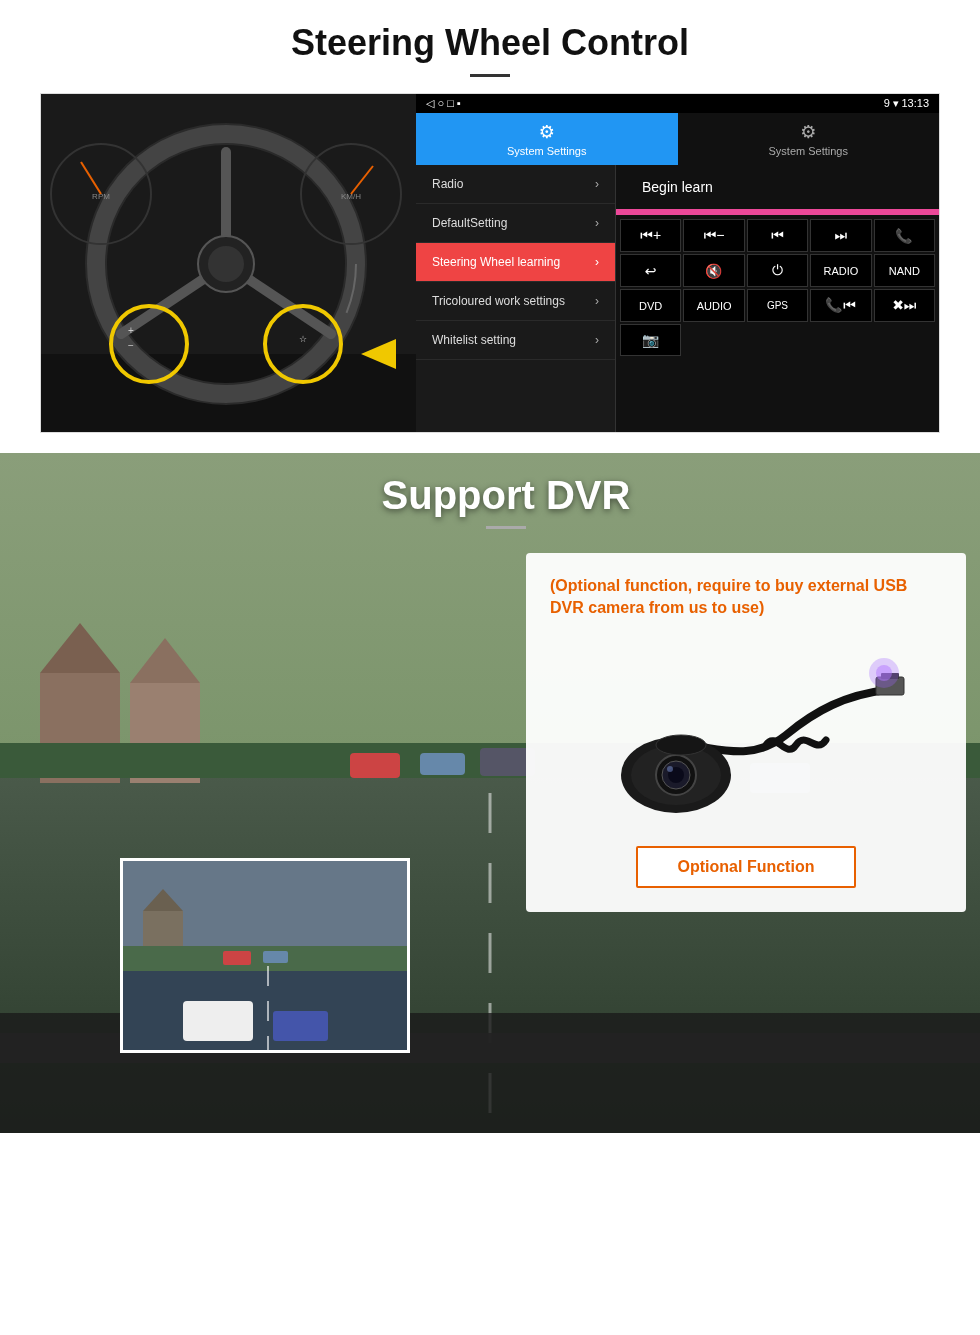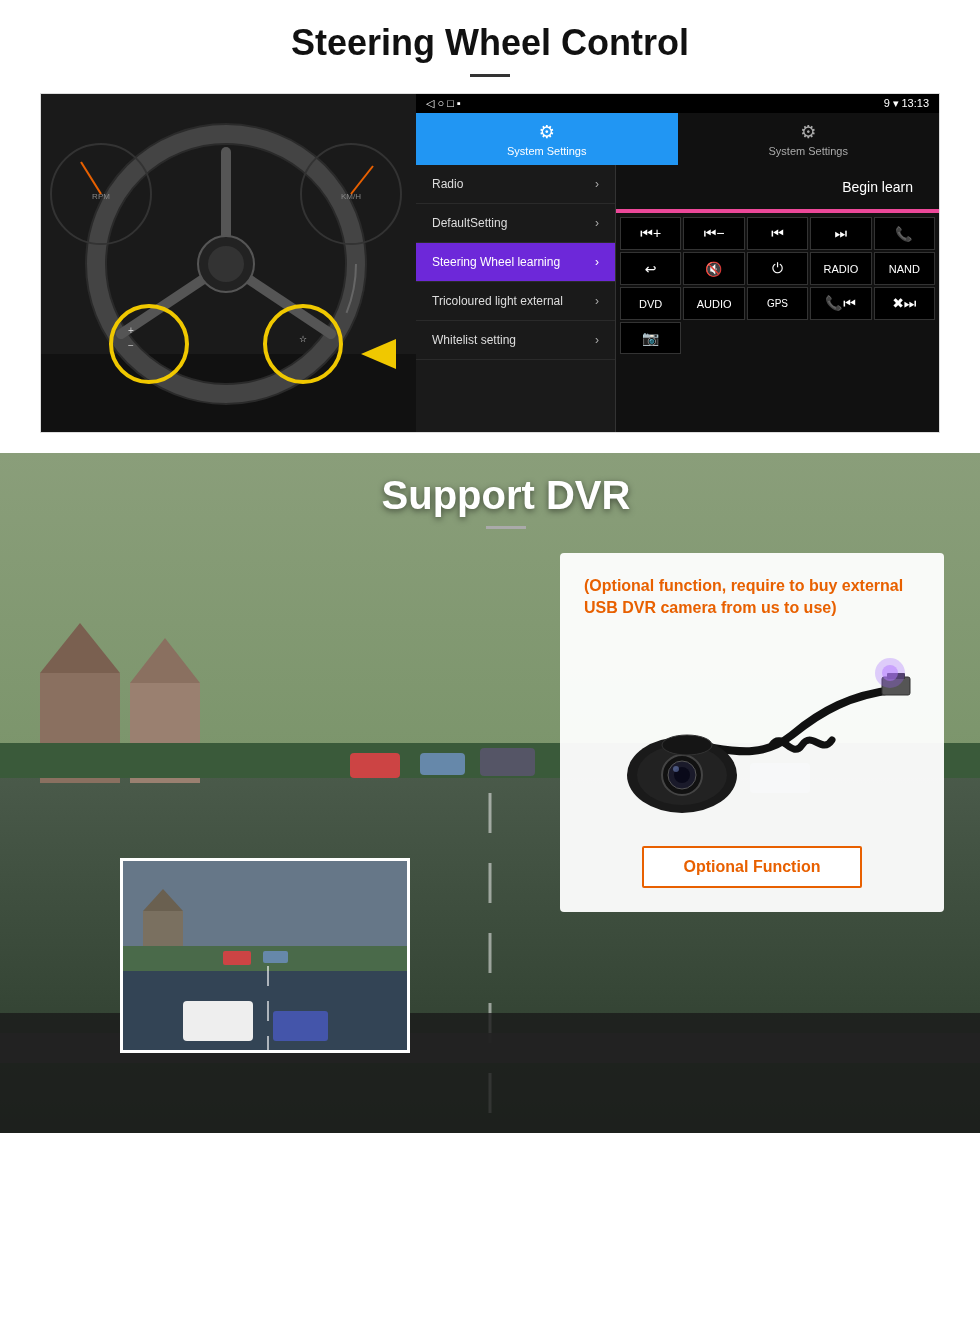--- a/index.html
+++ b/index.html
@@ -107,38 +107,37 @@
       padding: 12px 16px;
       color: #ddd;
       font-size: 13px;
       border-bottom: 1px solid #2a2a2a;
       display: flex;
       justify-content: space-between;
       align-items: center;
       cursor: pointer;
     }
     .menu-item.active {
-      background: #6d28d9;
+      background: #ef4444;
       color: #fff;
     }
     .menu-item .chevron { color: #aaa; font-size: 12px; }
     .menu-item.active .chevron { color: #fff; }
     .menu-item-text { font-size: 12px; text-align: left; }
     .right-panel {
       flex: 1;
       background: #111;
       display: flex;
       flex-direction: column;
     }
     .begin-learn-row {
       padding: 8px 10px;
       display: flex;
-      justify-content: flex-end;
       align-items: center;
-      border-bottom: 4px solid #ec4899;
+      border-bottom: 6px solid #ec4899;
     }
     .begin-learn-btn {
       background: #111;
       border: none;
       color: #fff;
       font-size: 14px;
       padding: 6px 16px;
       cursor: pointer;
     }
     .control-grid {
@@ -209,23 +208,23 @@
     .dvr-thumbnail-inner {
       width: 100%;
       height: 100%;
       background: linear-gradient(135deg, #667788 0%, #445566 50%, #334455 100%);
       position: relative;
     }
 
     
     .dvr-info-card {
       position: absolute;
-      right: 36px;
+      right: 14px;
       top: 100px;
-      width: 384px;
+      width: 440px;
       background: rgba(255,255,255,0.95);
       border-radius: 4px;
       padding: 22px 24px 24px;
       z-index: 20;
     }
     .dvr-info-card .optional-title {
       color: #e86000;
       font-size: 16px;
       font-weight: bold;
       line-height: 1.4;
@@ -343,21 +342,21 @@
           </div>
           <div class="menu-item">
             <span class="menu-item-text">DefaultSetting</span>
             <span class="chevron">›</span>
           </div>
           <div class="menu-item active">
             <span class="menu-item-text">Steering Wheel learning</span>
             <span class="chevron">›</span>
           </div>
           <div class="menu-item">
-            <span class="menu-item-text">Tricoloured light external</span>
+            <span class="menu-item-text">Tricoloured work settings</span>
             <span class="chevron">›</span>
           </div>
           <div class="menu-item">
             <span class="menu-item-text">Whitelist setting</span>
             <span class="chevron">›</span>
           </div>
         </div>
 
         <div class="right-panel">
           <div class="begin-learn-row">

